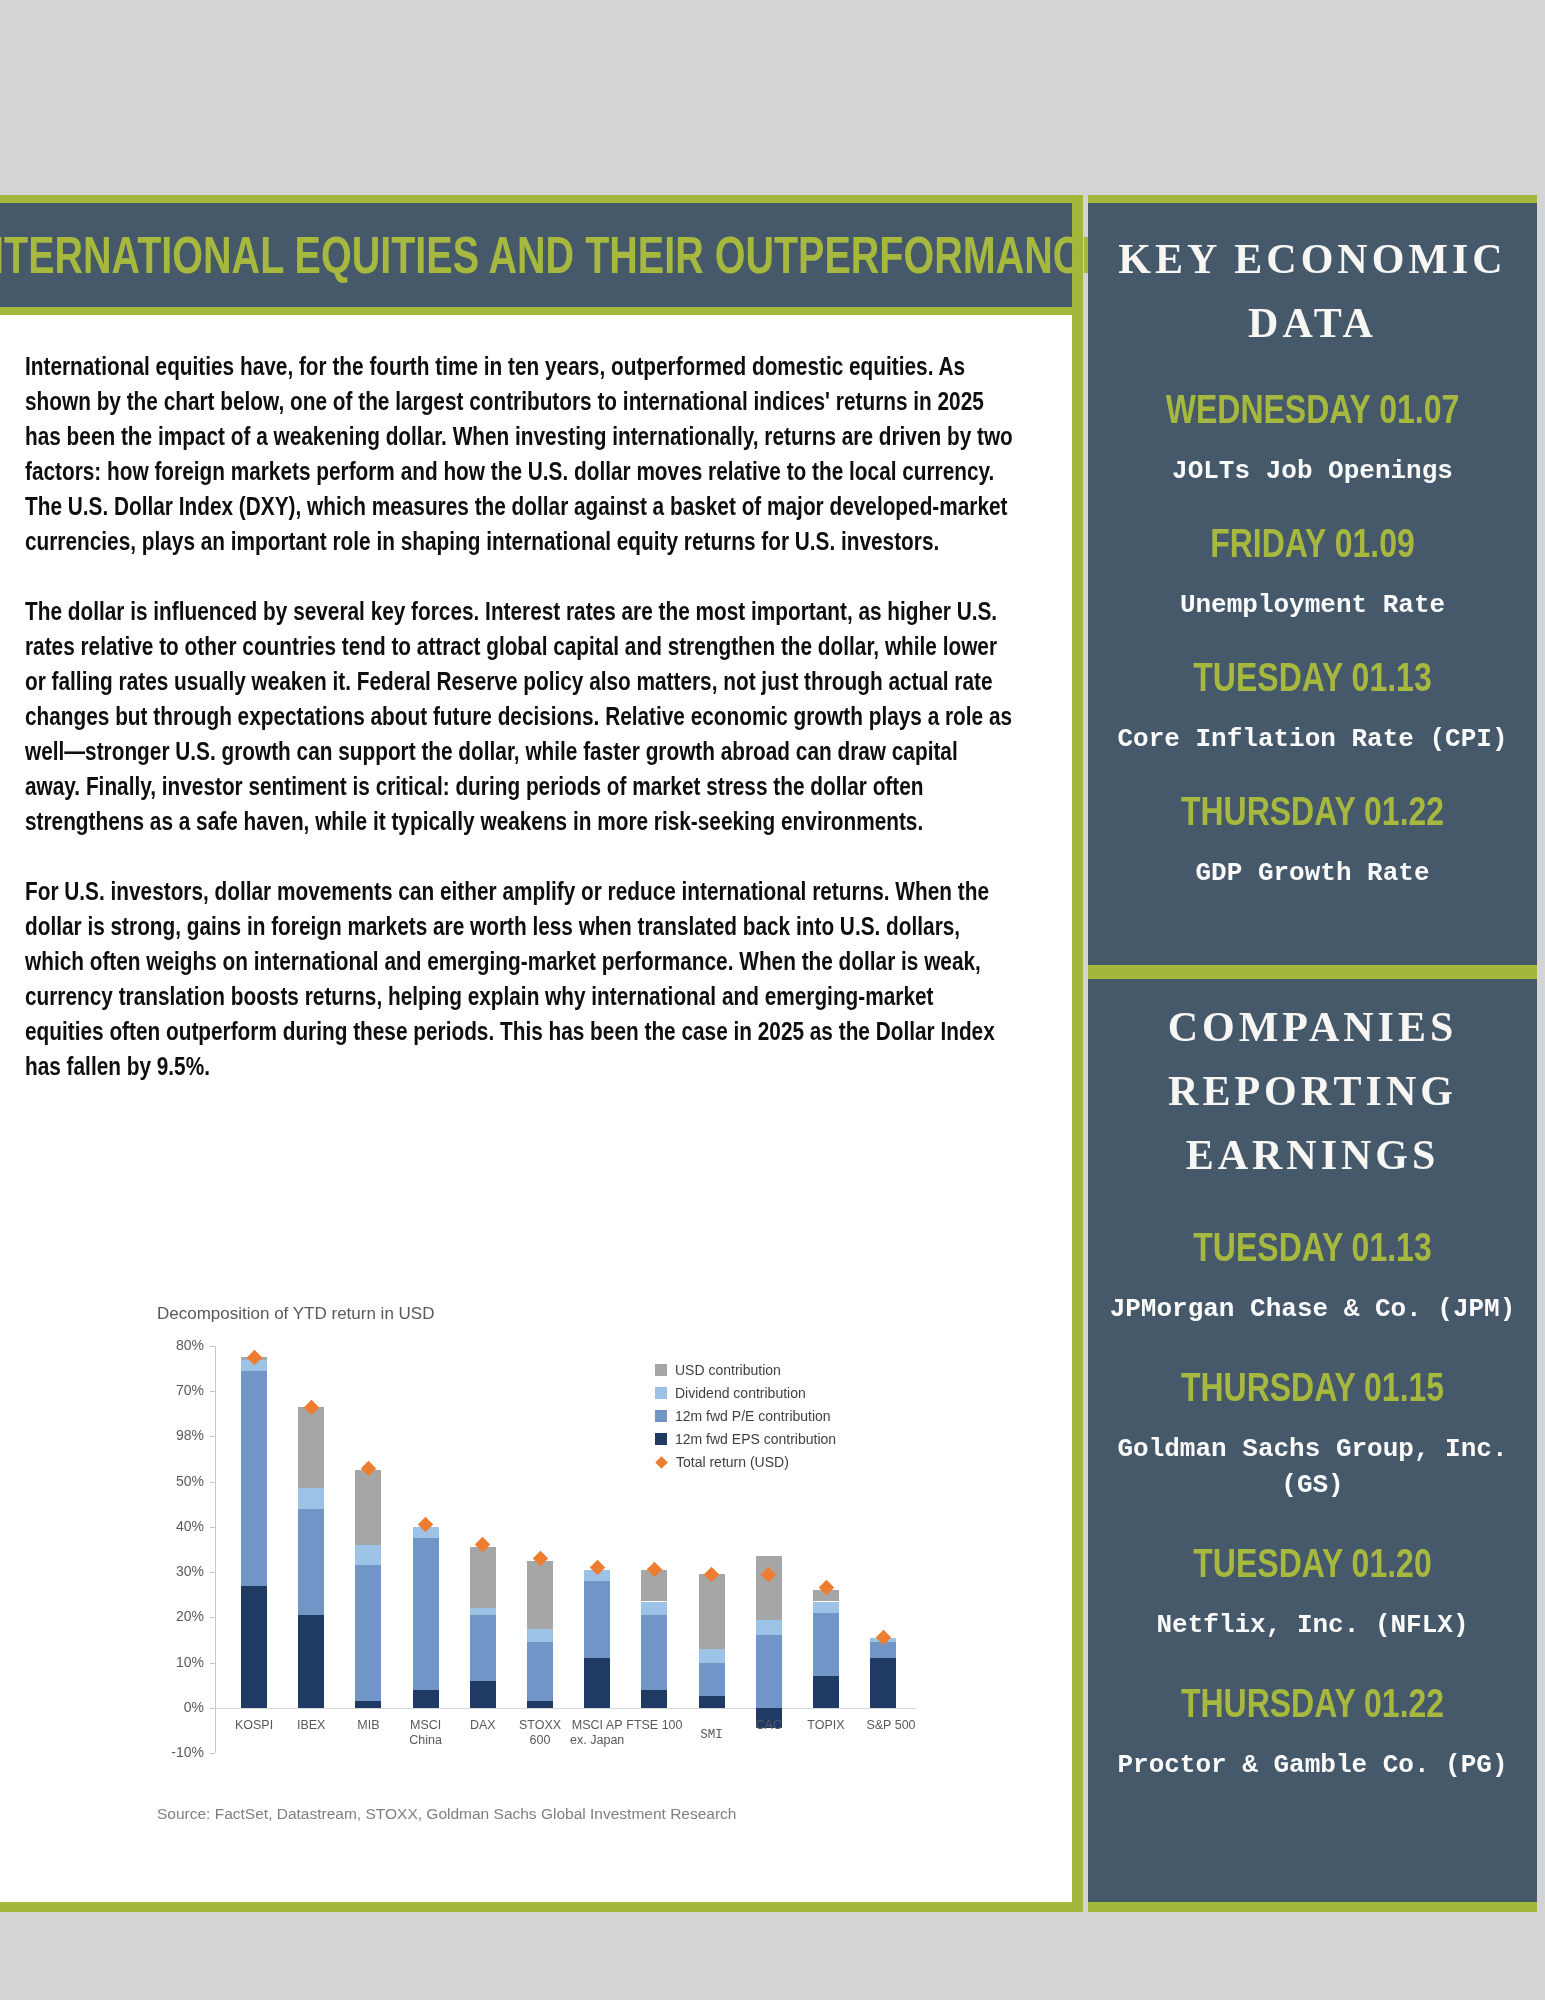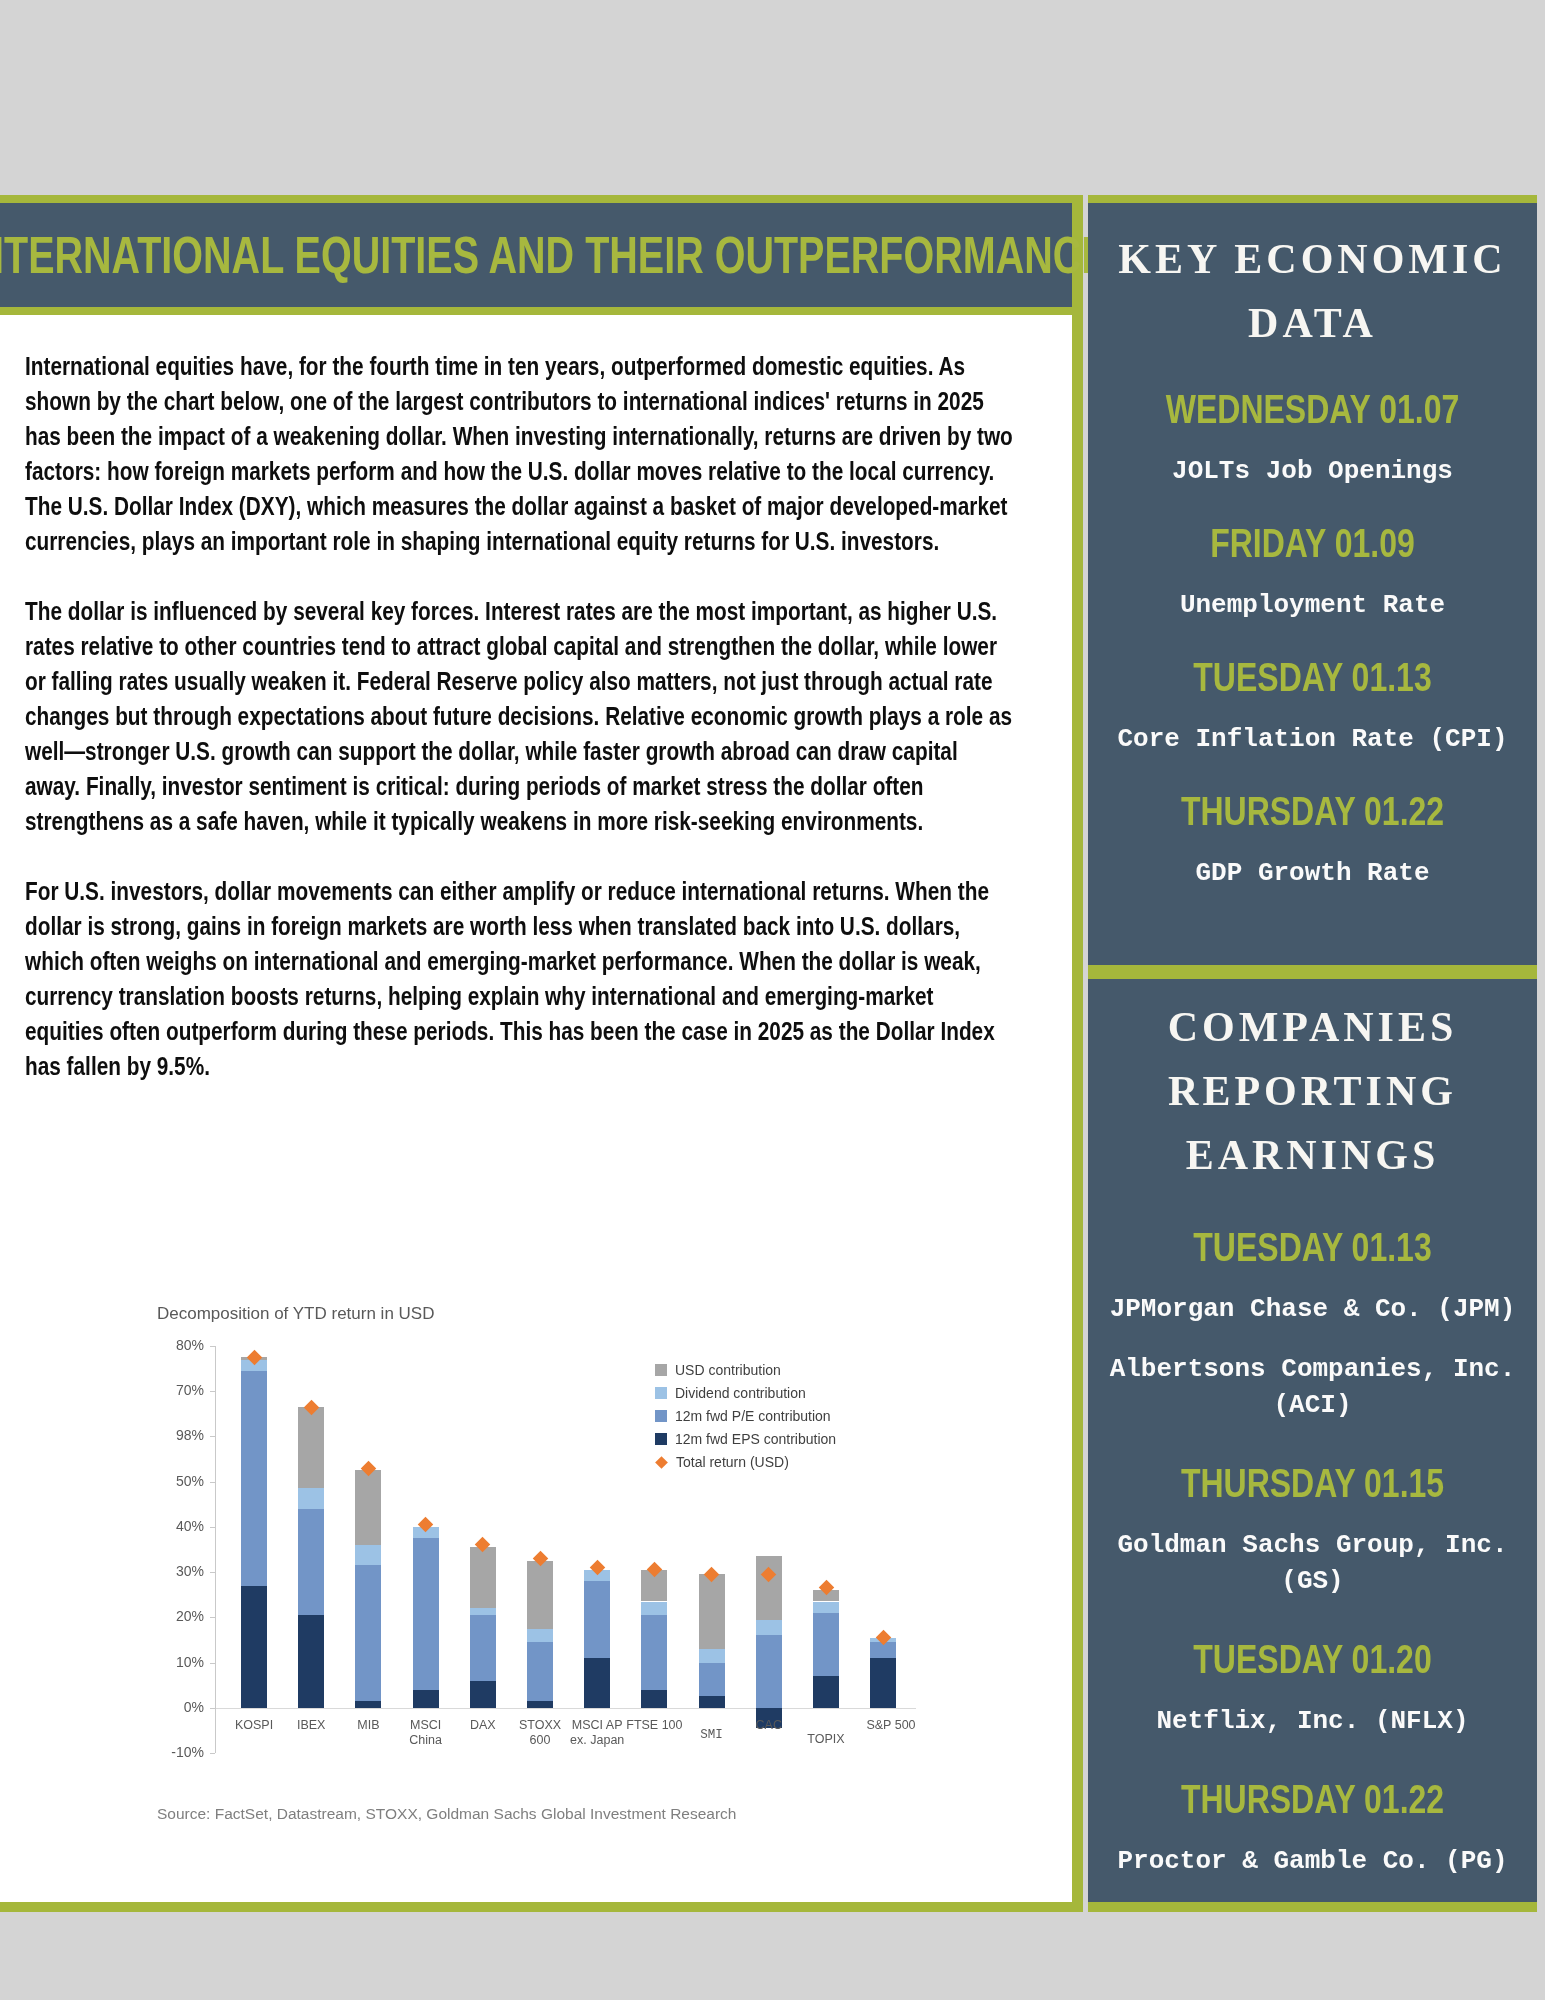--- a/index.html
+++ b/index.html
@@ -155,21 +155,21 @@
           <div class="bar-seg" style="left: 539.8px; background: rgb(114, 149, 199); top: 289.422px; height: 72.3556px;"></div>
           <div class="bar-seg" style="left: 539.8px; background: rgb(156, 194, 229); top: 273.594px; height: 15.8278px;"></div>
           <div class="bar-seg" style="left: 539.8px; background: rgb(166, 166, 166); top: 210.283px; height: 63.3111px;"></div>
           <div class="tr-diamond" style="left: 547.3px; top: 222.872px; background: rgb(237, 125, 49);"></div>
           <div class="xlab" style="left: 509.8px; top: 371.778px;">CAC</div>
           <div class="bar-seg" style="left: 597px; background: rgb(31, 59, 99); top: 330.122px; height: 31.6556px;"></div>
           <div class="bar-seg" style="left: 597px; background: rgb(114, 149, 199); top: 266.811px; height: 63.3111px;"></div>
           <div class="bar-seg" style="left: 597px; background: rgb(156, 194, 229); top: 255.506px; height: 11.3056px;"></div>
           <div class="bar-seg" style="left: 597px; background: rgb(166, 166, 166); top: 244.2px; height: 11.3056px;"></div>
           <div class="tr-diamond" style="left: 604.5px; top: 236.439px; background: rgb(237, 125, 49);"></div>
-          <div class="xlab" style="left: 567px; top: 371.778px; margin-top: 14px;">TOPIX</div>
+          <div class="xlab" style="left: 567px; top: 371.778px;">TOPIX</div>
           <div class="bar-seg" style="left: 654.2px; background: rgb(31, 59, 99); top: 312.033px; height: 49.7444px;"></div>
           <div class="bar-seg" style="left: 654.2px; background: rgb(114, 149, 199); top: 296.206px; height: 15.8278px;"></div>
           <div class="bar-seg" style="left: 654.2px; background: rgb(156, 194, 229); top: 291.683px; height: 4.52222px;"></div>
           <div class="tr-diamond" style="left: 661.7px; top: 286.183px; background: rgb(237, 125, 49);"></div>
           <div class="xlab" style="left: 632px; top: 371.778px;">S&amp;P 500</div>
         </div>
       <div class="legend">
           <div class="legend-row">
             <span class="legend-swatch" style="background: rgb(166, 166, 166);"></span>
             <span class="legend-label">USD contribution</span>
@@ -236,21 +236,20 @@
   <div class="panel-divider"></div>
   <div class="panel panel-earnings">
     <div class="side-serif-title">
         <div class="side-title-line">COMPANIES</div>
         <div class="side-title-line">REPORTING</div>
         <div class="side-title-line">EARNINGS</div>
       </div>
     <div>
         <div class="event-date">TUESDAY 01.13</div>
         <div class="event-item">JPMorgan Chase &amp; Co. (JPM)</div>
-        <div class="event-item">Albertsons Companies, Inc. (ACI)</div>
         <div class="event-date">THURSDAY 01.15</div>
         <div class="event-item">Goldman Sachs Group, Inc. (GS)</div>
         <div class="event-date">TUESDAY 01.20</div>
         <div class="event-item">Netflix, Inc. (NFLX)</div>
         <div class="event-date">THURSDAY 01.22</div>
         <div class="event-item">Proctor &amp; Gamble Co. (PG)</div>
       </div>
   </div>
 </div>
 

